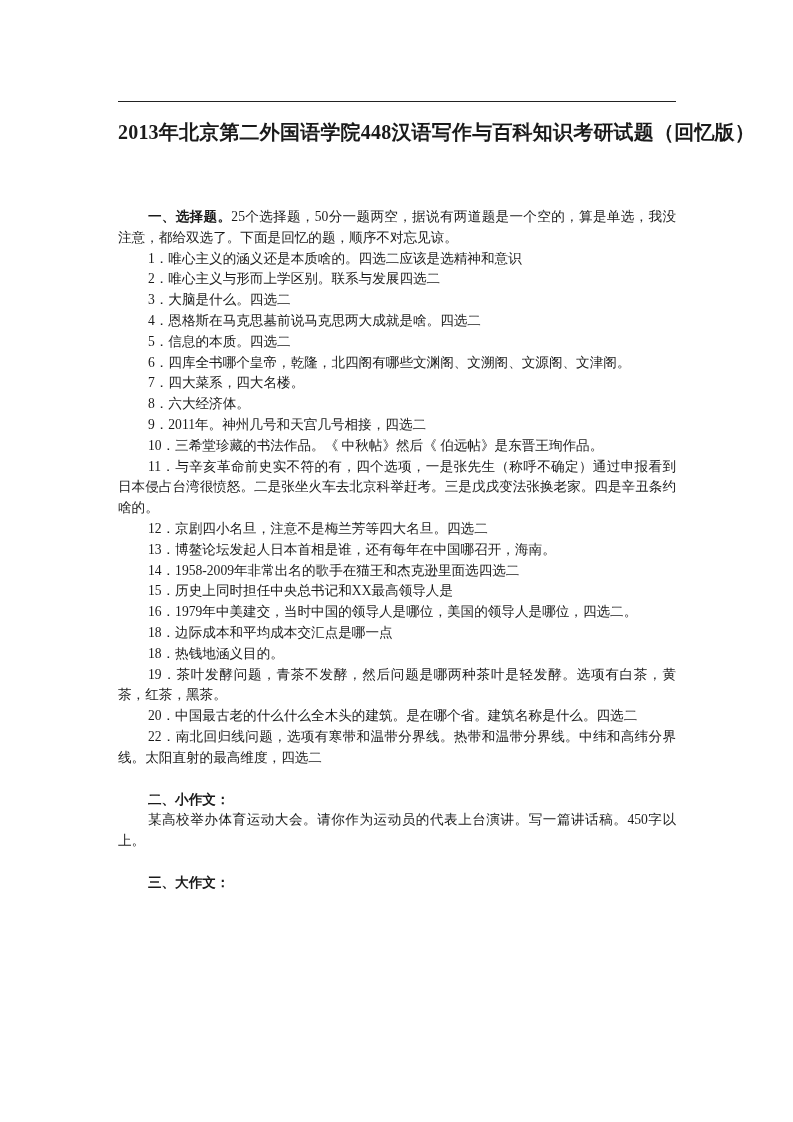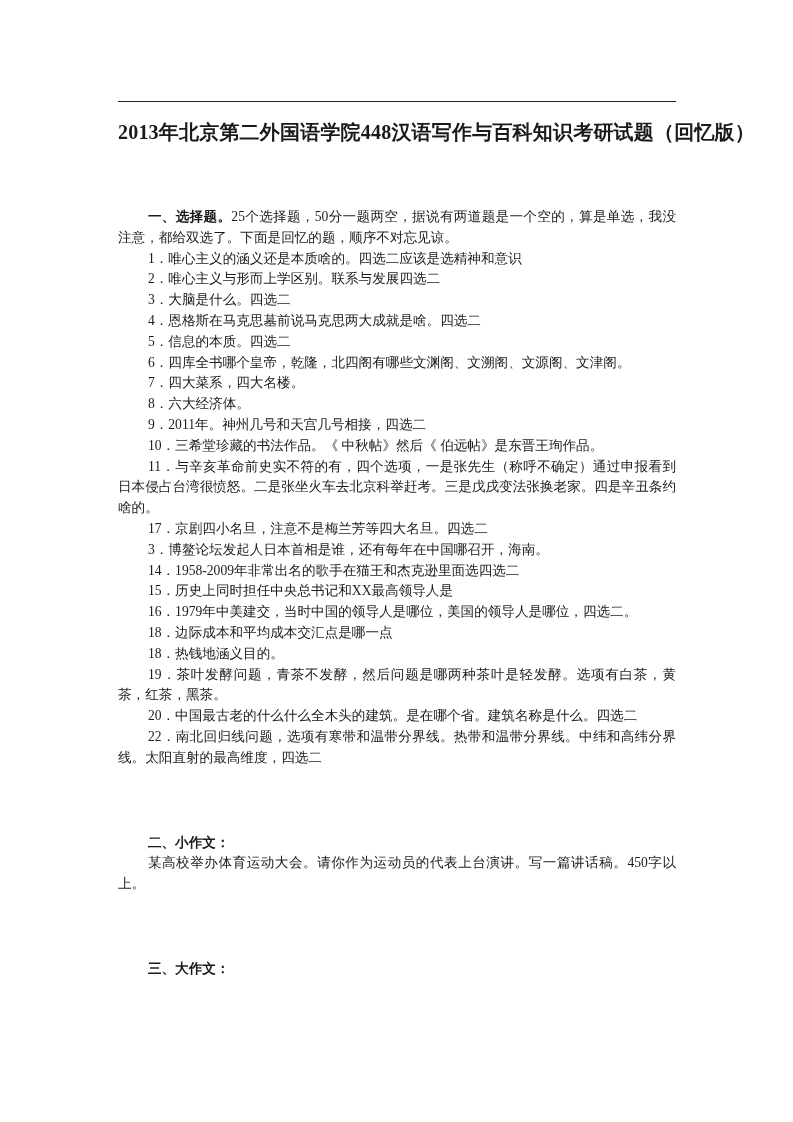--- a/index.html
+++ b/index.html
@@ -49,21 +49,20 @@
       font-size: 13.6px;
       line-height: 20.8px;
       text-align: justify;
     }
     .para {
       margin: 0;
       text-indent: 2.2em;
     }
     .section-head {
       font-weight: bold;
-      margin-top: 43px;
     }
     .gap-lg {
       height: 21px;
     }
   </style>
 </head>
 <body>
 
 <div class="page">
   <div class="header-rule"></div>
@@ -78,22 +77,22 @@
     <p class="para">2．唯心主义与形而上学区别。联系与发展四选二</p>
     <p class="para">3．大脑是什么。四选二</p>
     <p class="para">4．恩格斯在马克思墓前说马克思两大成就是啥。四选二</p>
     <p class="para">5．信息的本质。四选二</p>
     <p class="para">6．四库全书哪个皇帝，乾隆，北四阁有哪些文渊阁、文溯阁、文源阁、文津阁。</p>
     <p class="para">7．四大菜系，四大名楼。</p>
     <p class="para">8．六大经济体。</p>
     <p class="para">9．2011年。神州几号和天宫几号相接，四选二</p>
     <p class="para">10．三希堂珍藏的书法作品。《 中秋帖》然后《 伯远帖》是东晋王珣作品。</p>
     <p class="para">11．与辛亥革命前史实不符的有，四个选项，一是张先生（称呼不确定）通过申报看到日本侵占台湾很愤怒。二是张坐火车去北京科举赶考。三是戊戌变法张换老家。四是辛丑条约啥的。</p>
-    <p class="para">17．京剧四小名旦，注意不是梅兰芳等四大名旦。四选二</p>
-    <p class="para">3．博鳌论坛发起人日本首相是谁，还有每年在中国哪召开，海南。</p>
+    <p class="para">12．京剧四小名旦，注意不是梅兰芳等四大名旦。四选二</p>
+    <p class="para">13．博鳌论坛发起人日本首相是谁，还有每年在中国哪召开，海南。</p>
     <p class="para">14．1958-2009年非常出名的歌手在猫王和杰克逊里面选四选二</p>
     <p class="para">15．历史上同时担任中央总书记和XX最高领导人是</p>
     <p class="para">16．1979年中美建交，当时中国的领导人是哪位，美国的领导人是哪位，四选二。</p>
     <p class="para">18．边际成本和平均成本交汇点是哪一点</p>
     <p class="para">18．热钱地涵义目的。</p>
     <p class="para">19．茶叶发酵问题，青茶不发酵，然后问题是哪两种茶叶是轻发酵。选项有白茶，黄茶，红茶，黑茶。</p>
     <p class="para">20．中国最古老的什么什么全木头的建筑。是在哪个省。建筑名称是什么。四选二</p>
     <p class="para">22．南北回归线问题，选项有寒带和温带分界线。热带和温带分界线。中纬和高纬分界线。太阳直射的最高维度，四选二</p>
 
     <div class="gap-lg"></div>

